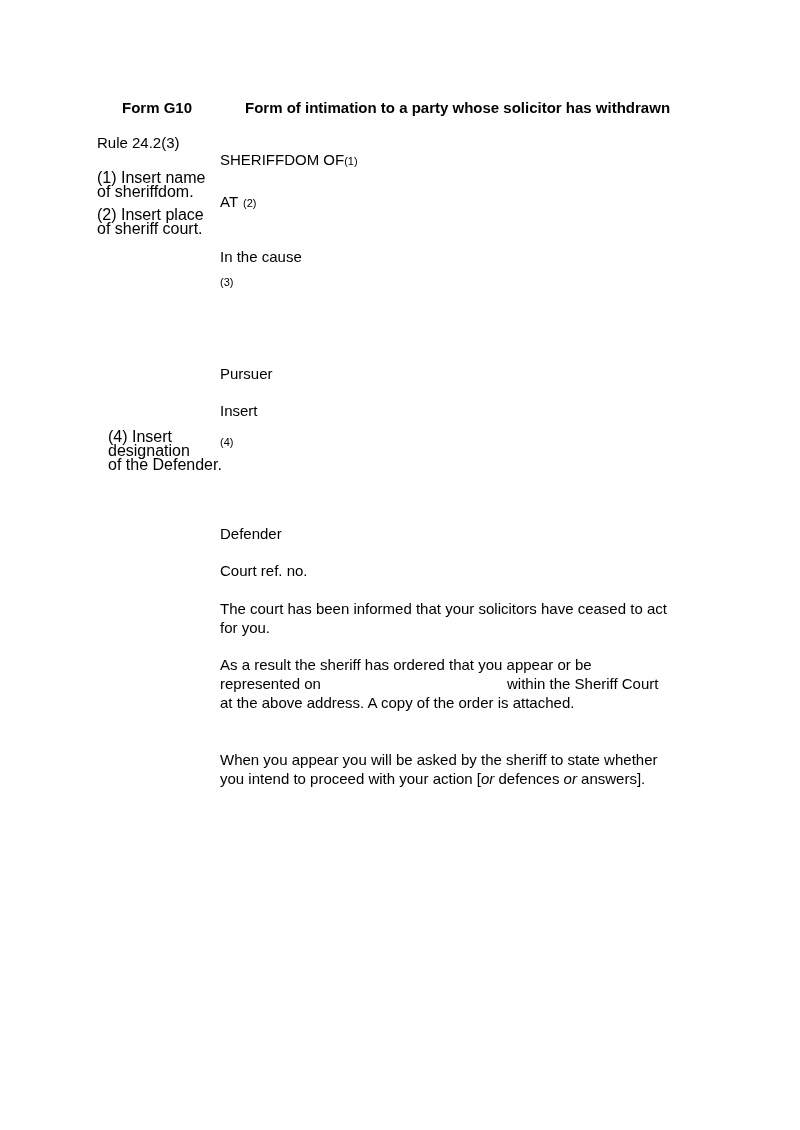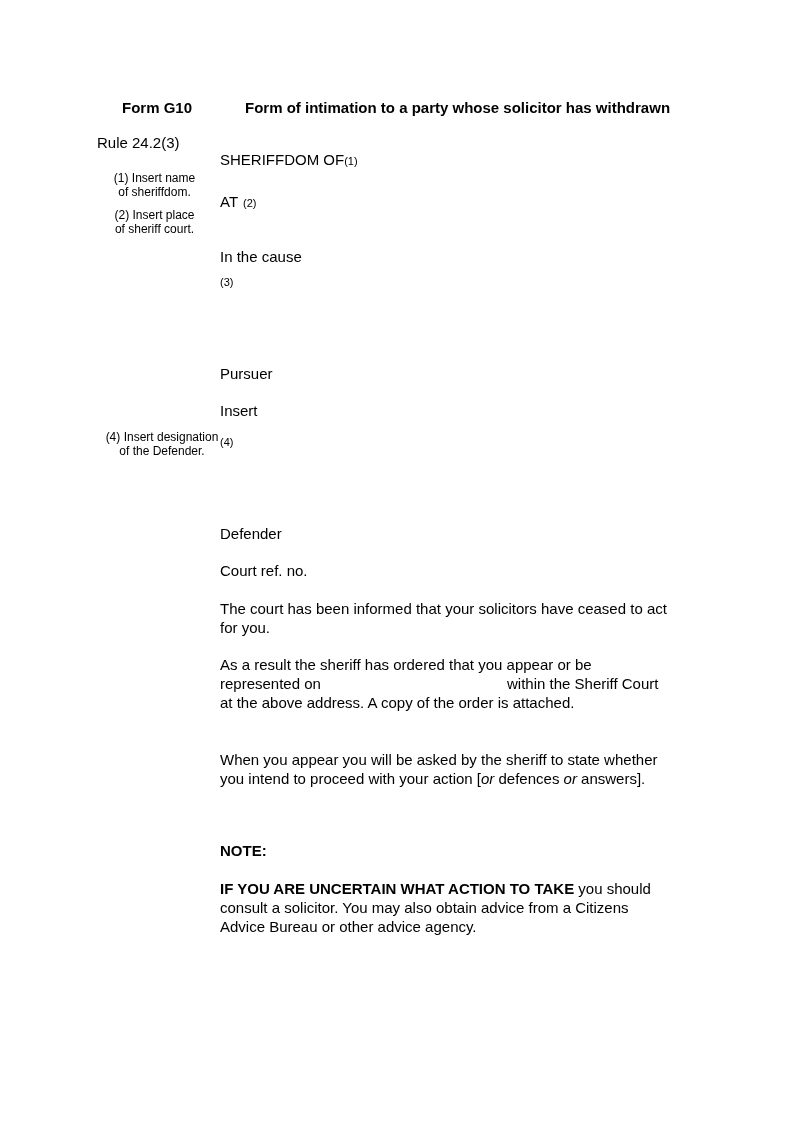--- a/index.html
+++ b/index.html
@@ -16,25 +16,24 @@
     font-size: 15px;
     line-height: 19px;
     color: #000000;
     overflow: hidden;
   }
   .abs { position: absolute; }
   .bold { font-weight: bold; }
   .italic { font-style: italic; }
   .prelines { white-space: pre-line; }
   .margin-note {
-    font-size: 12px;
+    font-size: 16px;
     line-height: 14px;
     white-space: pre-line;
     color: #000000;
-    text-align: center;
   }
   .small-ref {
     font-size: 11px;
     line-height: 13px;
   }
   .heading-line { font-weight: bold; margin-left: 25px; }
   .ref-sub { font-size: 11px; }
   .ref-gap { margin-left: 5px; }
   .para { width: 520px; }
   .line2 { position: relative; height: 19px; }
@@ -66,21 +65,21 @@
 
   <div class="abs" style="left:220px; top:247px;">In the cause</div>
 
 
   <div class="abs small-ref" style="left:220px; top:276px;">(3)</div>
 
   <div class="abs" style="left:220px; top:364px;">Pursuer</div>
 
   <div class="abs" style="left:220px; top:401px;">Insert</div>
 
-  <div class="abs margin-note" style="left:97px; top:430px; width:130px;">(4) Insert designation
+  <div class="abs margin-note" style="left:108px; top:430px; width:130px;">(4) Insert designation
 of the Defender.</div>
 
   <div class="abs small-ref" style="left:220px; top:436px;">(4)</div>
 
   <div class="abs" style="left:220px; top:524px;">Defender</div>
 
   <div class="abs" style="left:220px; top:561px;">Court ref. no.</div>
 
   <div class="abs para prelines" style="left:220px; top:599px;">The court has been informed that your solicitors have ceased to act
 for you.</div>
@@ -92,20 +91,14 @@
 
   <div class="abs para" style="left:220px; top:655px;">
     <div>As a result the sheriff has ordered that you appear or be</div>
     <div class="line2">
       <span>represented on</span>
       <span class="line2-right">within the Sheriff Court</span>
     </div>
     <div>at the above address. A copy of the order is attached.</div>
   </div>
 
-  <div class="abs para prelines" style="left:220px; top:822px;">
-    <div class="bold">NOTE:</div>
-    <div><span class="bold">IF YOU ARE UNCERTAIN WHAT ACTION TO TAKE</span><span> you should
-consult a solicitor. You may also obtain advice from a Citizens
-Advice Bureau or other advice agency.</span></div>
-  </div>
 
 </div>
 
 </body></html>

